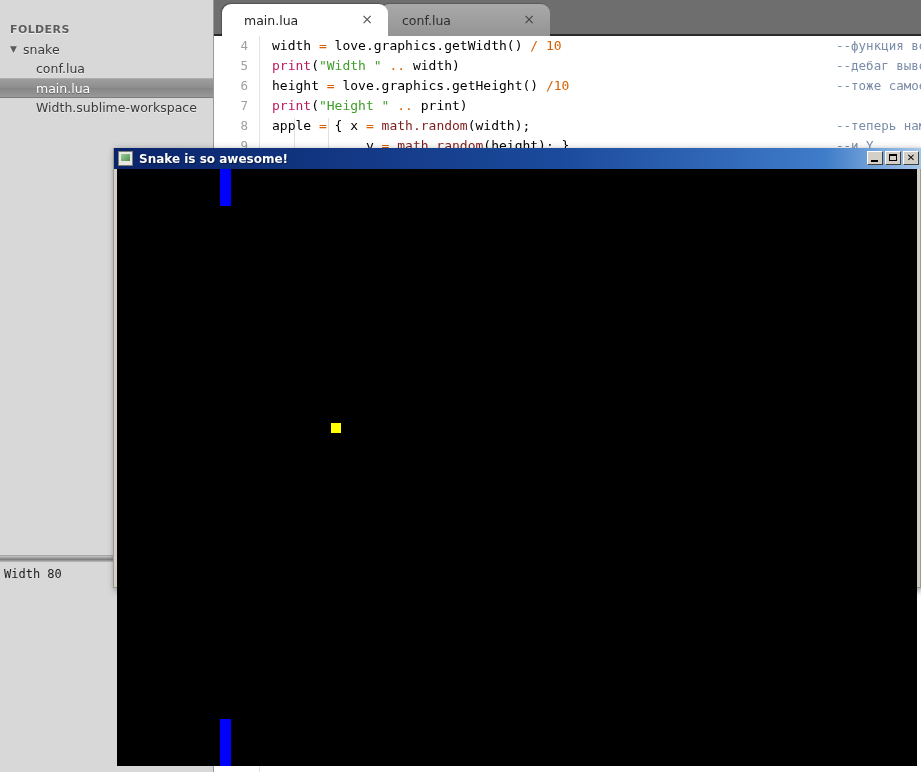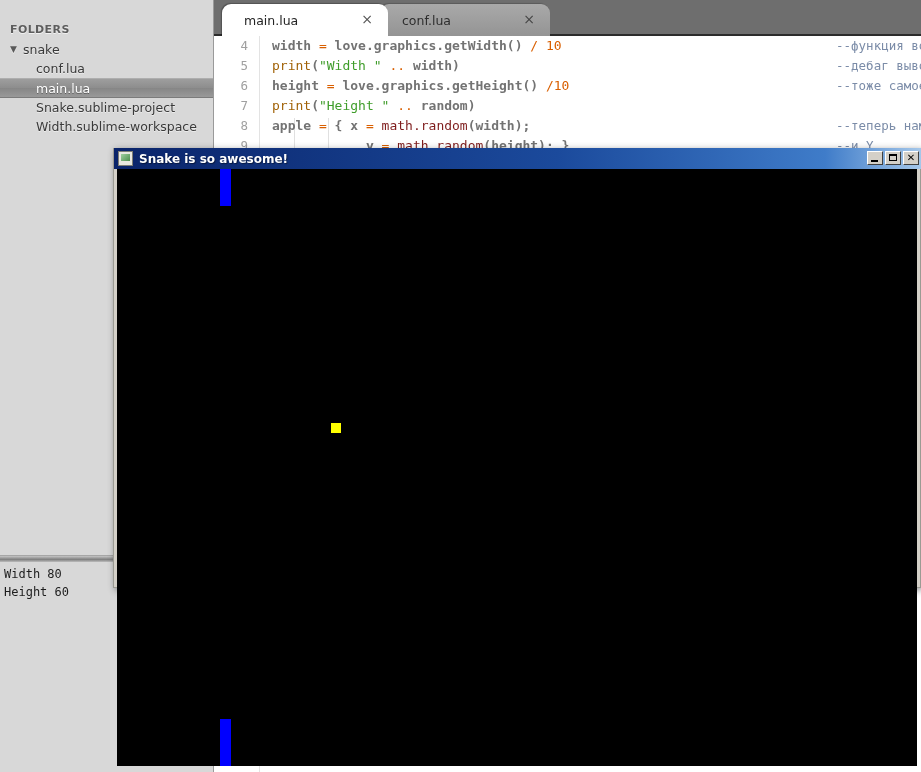--- a/index.html
+++ b/index.html
@@ -202,26 +202,26 @@
     white-space: pre;
     color: #222222;
   }
   .indent-guide {
     position: absolute;
     width: 1px;
     background: #e0e0e0;
   }
   
   .t-kw      { color: #8a47b8; }
-  .t-fn      { color: #a16207; text-align: center; }
+  .t-fn      { color: #be185d; text-align: center; }
   .t-str     { color: #3f9d2a; }
   .t-num     { color: #d95f00; }
   .t-op      { color: #d95f00; }
   .t-lib     { color: #7f1d1d; }
-  .t-plain   { color: #737373; font-weight: bold; }
+  .t-plain   { color: #000000; }
 
   #comments-col {
     position: absolute;
     left: 622px; top: 0;
     width: 300px;
     overflow: hidden;
   }
   .cmt-line {
     height: 20px;
     line-height: 20px;
@@ -345,30 +345,26 @@
       <span>snake</span>
     </div>
 
     <div class="file-row">
       <span>conf.lua</span>
     </div>
     <div class="file-row selected">
       <span>main.lua</span>
     </div>
     <div class="file-row">
-      <span>Snake.sublime-project</span>
-    </div>
-    <div class="file-row">
       <span>Width.sublime-workspace</span>
     </div>
 
     <div id="console-divider"></div>
     <div id="console-output">
       <div>Width 80</div>
-      <div>Height 60</div>
     </div>
   </div>
 
   <div id="tab-bar">
     <div class="tab active" style="left:8px; width:166px;">
       <span class="tab-label">main.lua</span>
       <span class="tab-close">×</span>
     </div>
     <div class="tab inactive" style="left:166px; width:170px;">
       <span class="tab-label">conf.lua</span>
@@ -389,21 +385,21 @@
     </div>
     <div id="gutter-rule"></div>
 
     <div class="indent-guide" style="left:80px; top:82px;  height:38px;"></div>
     <div class="indent-guide" style="left:114px; top:82px; height:38px;"></div>
 
     <div id="code-lines">
       <div class="code-line"><span class="t-plain">width </span><span class="t-op">=</span><span class="t-plain"> love.graphics.getWidth() </span><span class="t-op">/</span><span class="t-plain"> </span><span class="t-num">10</span></div>
       <div class="code-line"><span class="t-fn">print</span><span class="t-plain">(</span><span class="t-str">"Width "</span><span class="t-plain"> </span><span class="t-op">..</span><span class="t-plain"> width)</span></div>
       <div class="code-line"><span class="t-plain">height </span><span class="t-op">=</span><span class="t-plain"> love.graphics.getHeight() </span><span class="t-op">/</span><span class="t-num">10</span></div>
-      <div class="code-line"><span class="t-fn">print</span><span class="t-plain">(</span><span class="t-str">"Height "</span><span class="t-plain"> </span><span class="t-op">..</span><span class="t-plain"> random)</span></div>
+      <div class="code-line"><span class="t-fn">print</span><span class="t-plain">(</span><span class="t-str">"Height "</span><span class="t-plain"> </span><span class="t-op">..</span><span class="t-plain"> print)</span></div>
       <div class="code-line"><span class="t-plain">apple </span><span class="t-op">=</span><span class="t-plain"> { x </span><span class="t-op">=</span><span class="t-plain"> </span><span class="t-lib">math.random</span><span class="t-plain">(width);</span></div>
       <div class="code-line"><span class="t-plain">            y </span><span class="t-op">=</span><span class="t-plain"> </span><span class="t-lib">math.random</span><span class="t-plain">(height); }</span></div>
       <div class="code-line"><span class="t-plain">snake </span><span class="t-op">=</span><span class="t-plain"> { }</span></div>
       <div class="code-line"><span class="t-kw">for</span><span class="t-plain"> i </span><span class="t-op">=</span><span class="t-plain"> </span><span class="t-num">1</span><span class="t-plain">, </span><span class="t-num">10</span><span class="t-plain"> </span><span class="t-kw">do</span></div>
     </div>
 
     <div id="comments-col">
       <div class="cmt-line">--функция возвращает длину окна на данный м</div>
       <div class="cmt-line">--дебаг вывод</div>
       <div class="cmt-line">--тоже самое но с высотой</div>

